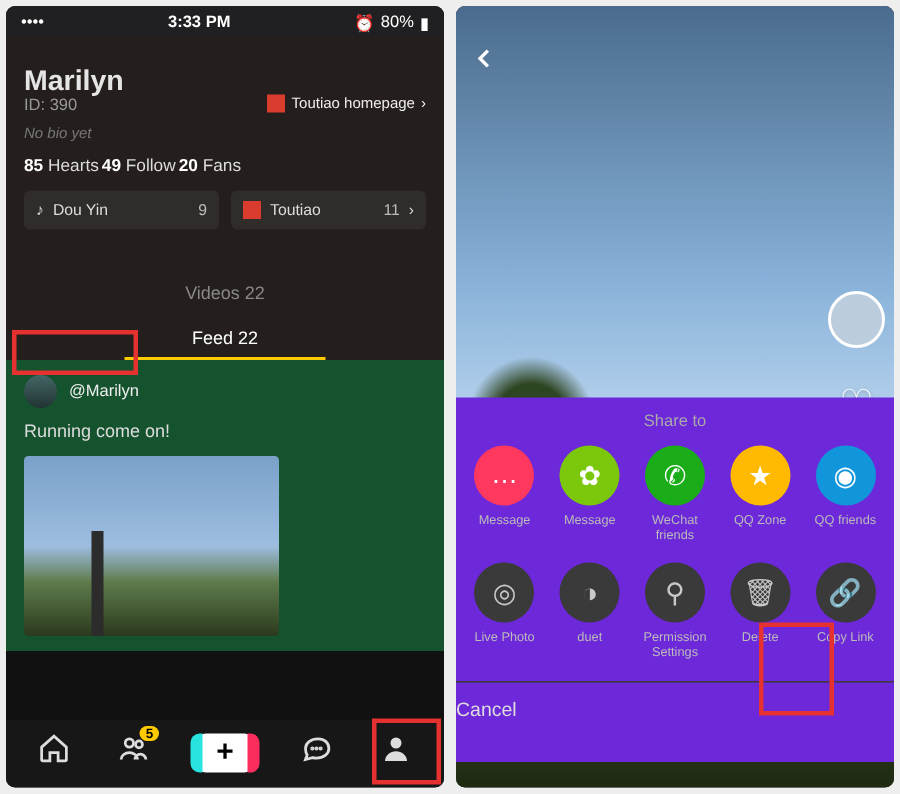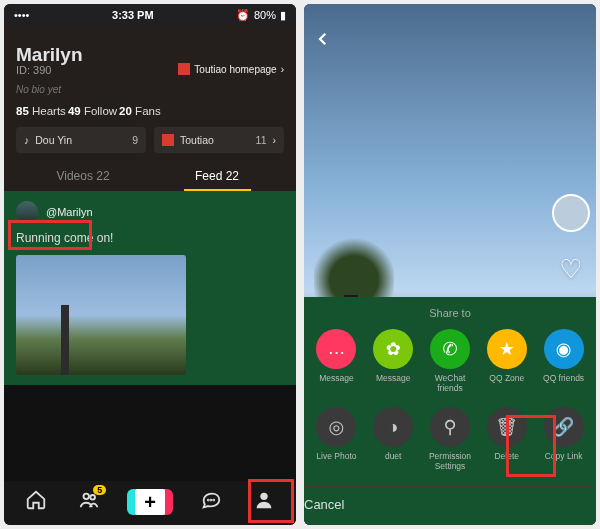--- a/index.html
+++ b/index.html
@@ -16,21 +16,21 @@
   .pline { display: flex; justify-content: space-between; align-items: center; margin-top: -4px; }
   .thome { font-size: 10px; color: #eee; display: flex; align-items: center; gap: 4px; }
   .tlogo { width: 12px; height: 12px; background: #d93c2e; }
   .nobio { font-size: 10px; color: #777; margin-top: 8px; font-style: italic; }
   .metarow { display: flex; gap: 10px; font-size: 10px; color: #777; margin-top: 4px; }
   .stats { display: flex; gap: 2px; font-size: 11.5px; color: #ddd; margin-top: 10px; }
   .stats b { color: #fff; }
   .approw { display: flex; gap: 8px; margin-top: 10px; }
   .appbox { flex: 1; background: rgba(255,255,255,0.06); border-radius: 4px; padding: 7px 8px; font-size: 10.5px; display: flex; align-items: center; gap: 6px; color: #ddd; }
   .appbox .num { margin-left: auto; color: #bbb; }
-  .tabs { display: flex; margin-top: 8px; }
+  .tabs { display: flex; margin-top: 27px; flex-direction: column; }
   .tab { flex: 1; text-align: center; font-size: 12px; padding: 8px 0; color: #888; position: relative; }
   .tab.active { color: #fff; }
   .tab.active::after { content: ""; position: absolute; bottom: 0; left: 25%; width: 50%; height: 2px; background: #ffcb00; }
   
   .redbox { position: absolute; border: 3px solid #e63131; pointer-events: none; }
   
   .feed { background: #14532d; padding: 10px 12px; }
   .userrow { display: flex; align-items: center; gap: 8px; }
   .avatar { width: 22px; height: 22px; border-radius: 50%; background: linear-gradient(#466,#233); }
   .uname { font-size: 11px; color: #eee; }
@@ -48,21 +48,21 @@
   .badge { position: absolute; top: -4px; right: -6px; background: #ffcb00; color: #000; border-radius: 8px; font-size: 9px; padding: 0 4px; font-weight: 700; }
   
   .video-bg { position: absolute; inset: 0; background: linear-gradient(#4a6b8d 0%, #87b1d8 35%, #bcd6f0 55%, #4e6033 72%, #1e2912 100%); }
   .tree { position: absolute; bottom: 120px; left: 40px; width: 14px; height: 110px; background: #1a1a1a; }
   .crown { position: absolute; bottom: 200px; left: 10px; width: 80px; height: 90px; background: radial-gradient(circle, #2e4521 40%, transparent 70%); }
   .back { position: absolute; top: 26px; left: 10px; color: #fff; }
   .rightcol { position: absolute; right: 6px; top: 190px; display: flex; flex-direction: column; gap: 22px; align-items: center; }
   .ravatar { width: 38px; height: 38px; border-radius: 50%; background: #bcd; border: 2px solid #fff; }
   .heart { color: #fff; font-size: 26px; text-shadow: 0 1px 3px rgba(0,0,0,0.4); }
   
-  .sheet { position: absolute; left: 0; right: 0; bottom: 0; background: #14532d; padding: 10px 0 5px; }
+  .sheet { position: absolute; left: 0; right: 0; bottom: 17px; background: #6d28d9; padding: 10px 0 20px; }
   .sheet-title { text-align: center; font-size: 11px; color: #aaa; margin-bottom: 10px; }
   .row { display: flex; justify-content: space-around; padding: 0 4px 14px; }
   .item { display: flex; flex-direction: column; align-items: center; width: 54px; }
   .circle { width: 40px; height: 40px; border-radius: 50%; display: flex; align-items: center; justify-content: center; color: #fff; font-size: 18px; margin-bottom: 5px; }
   .grey .circle { background: #3a3a3a; color: #c8c8c8; }
   .label { font-size: 8.5px; color: #bbb; text-align: center; line-height: 1.15; }
   .cancel { border-top: 1px solid #3a3a3a; text-align: left; padding: 10px 0 8px; font-size: 13px; color: #ddd; }
 </style>
 </head>
 <body>

